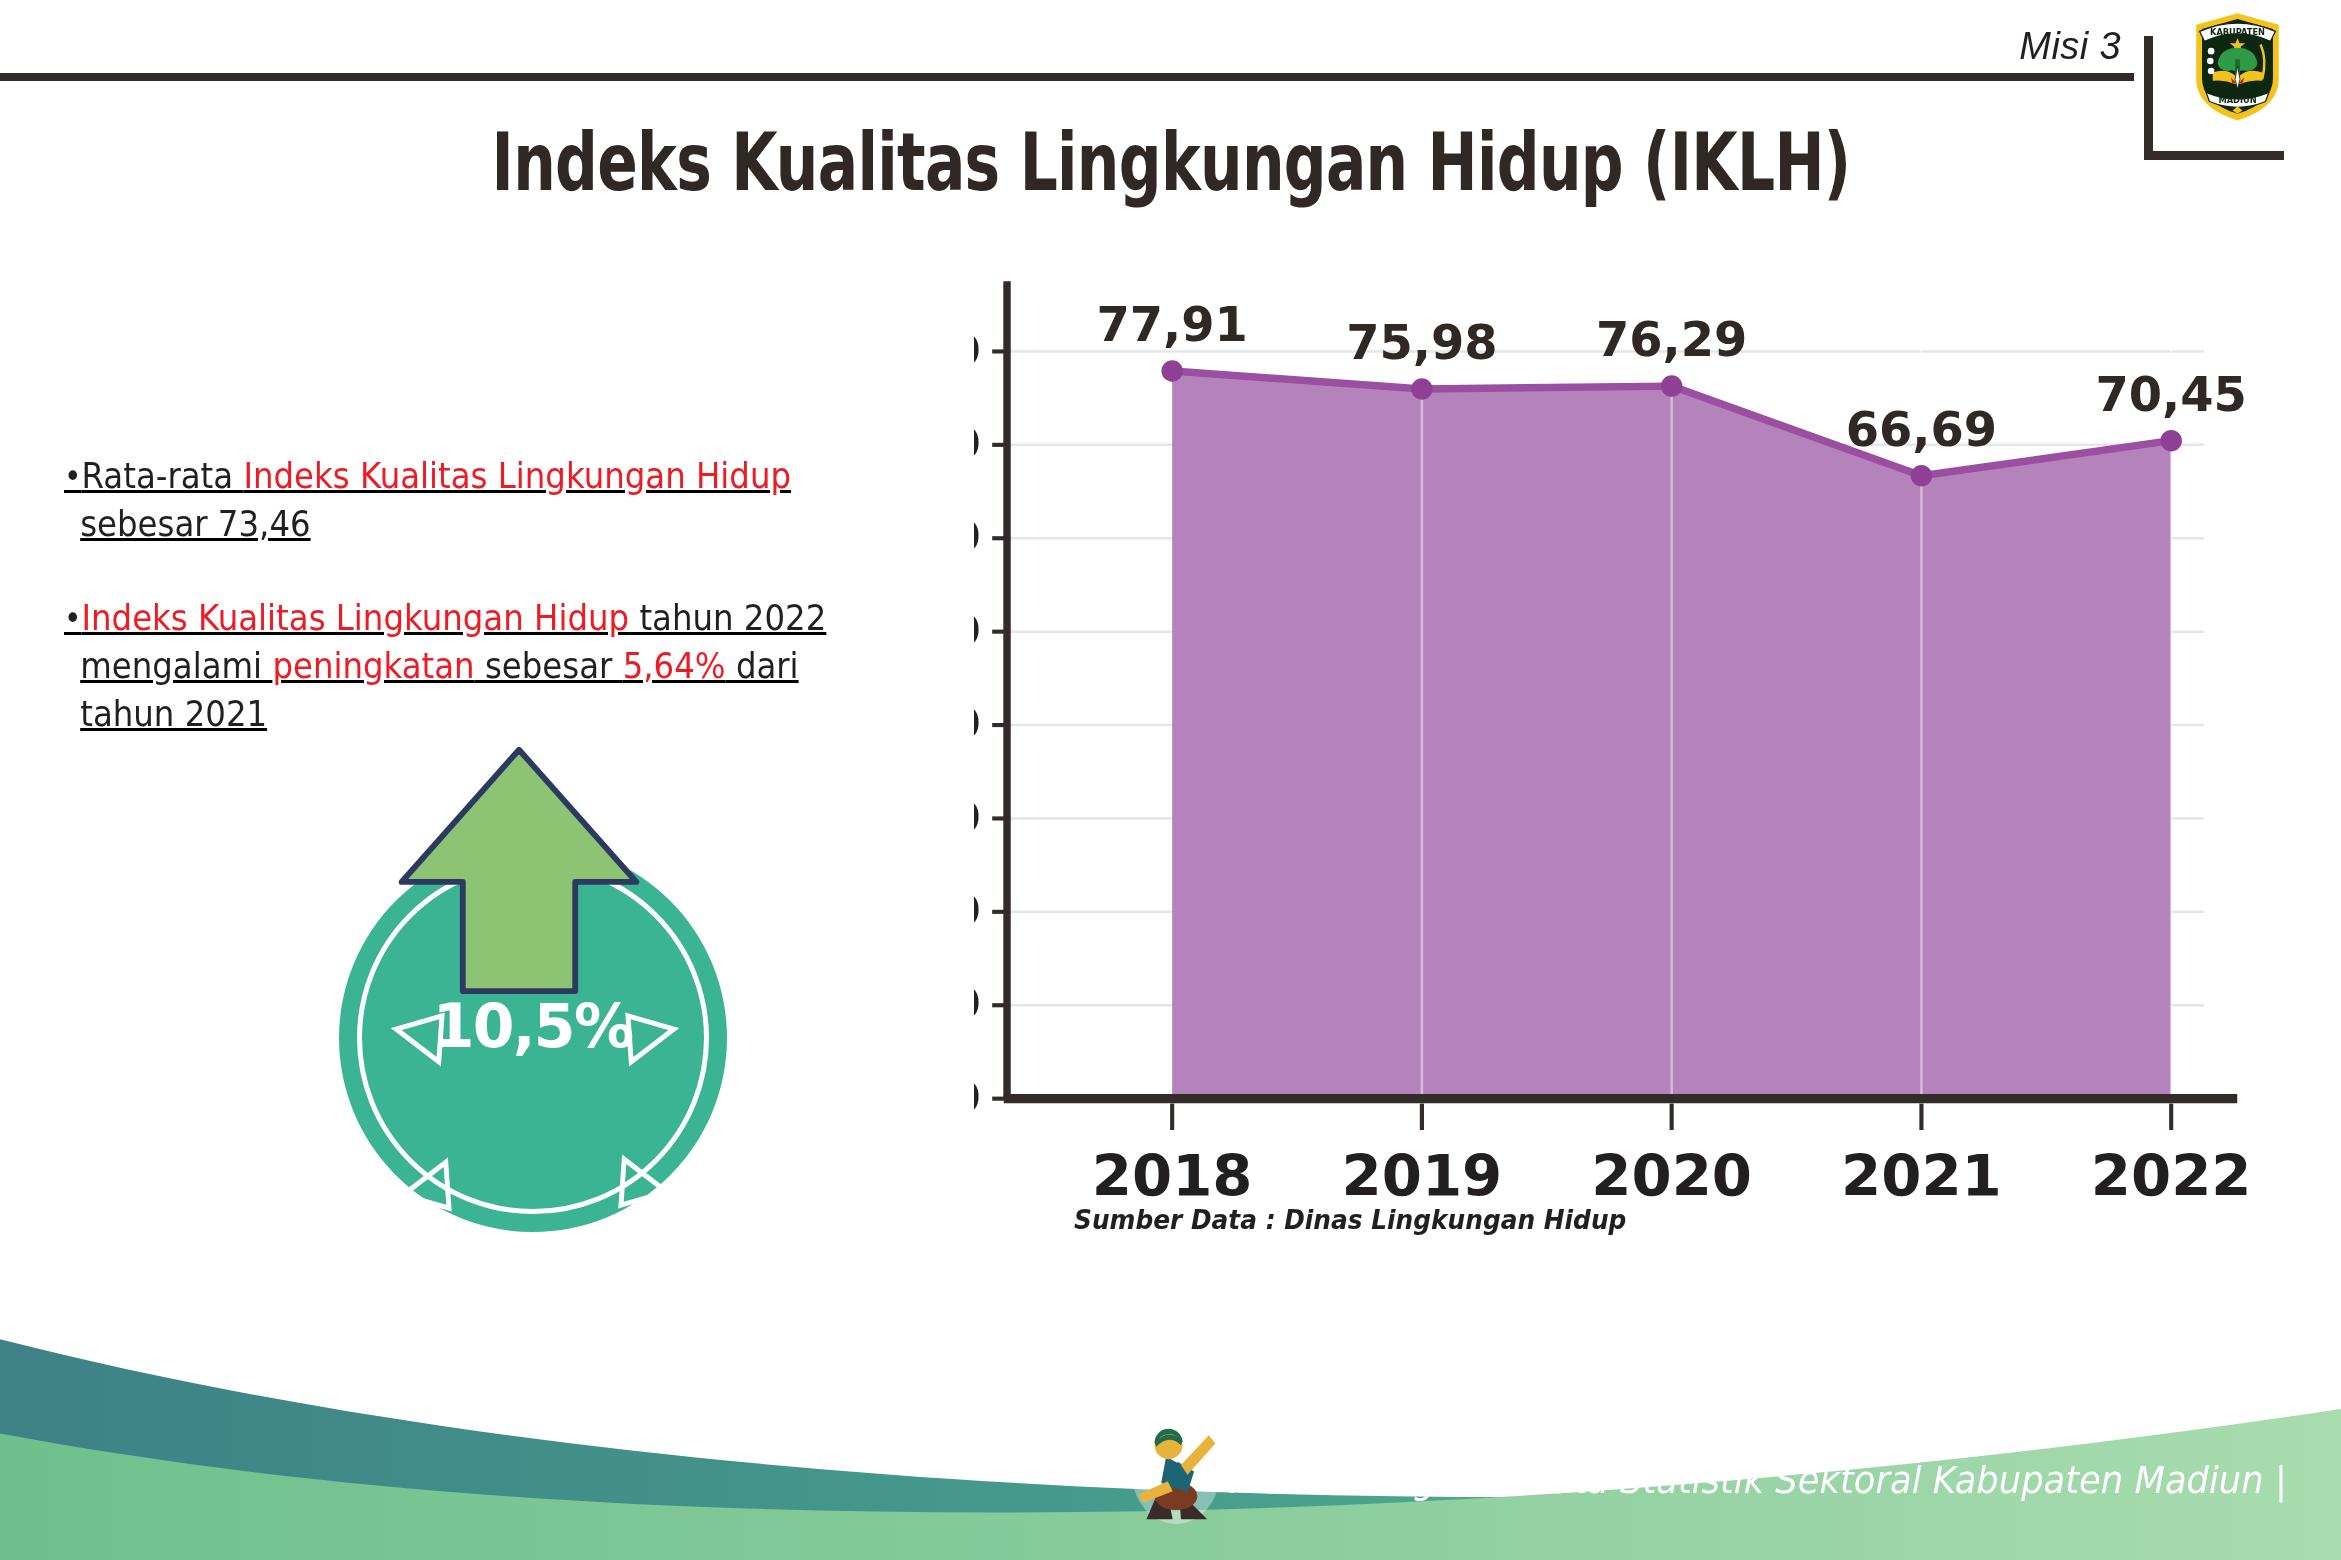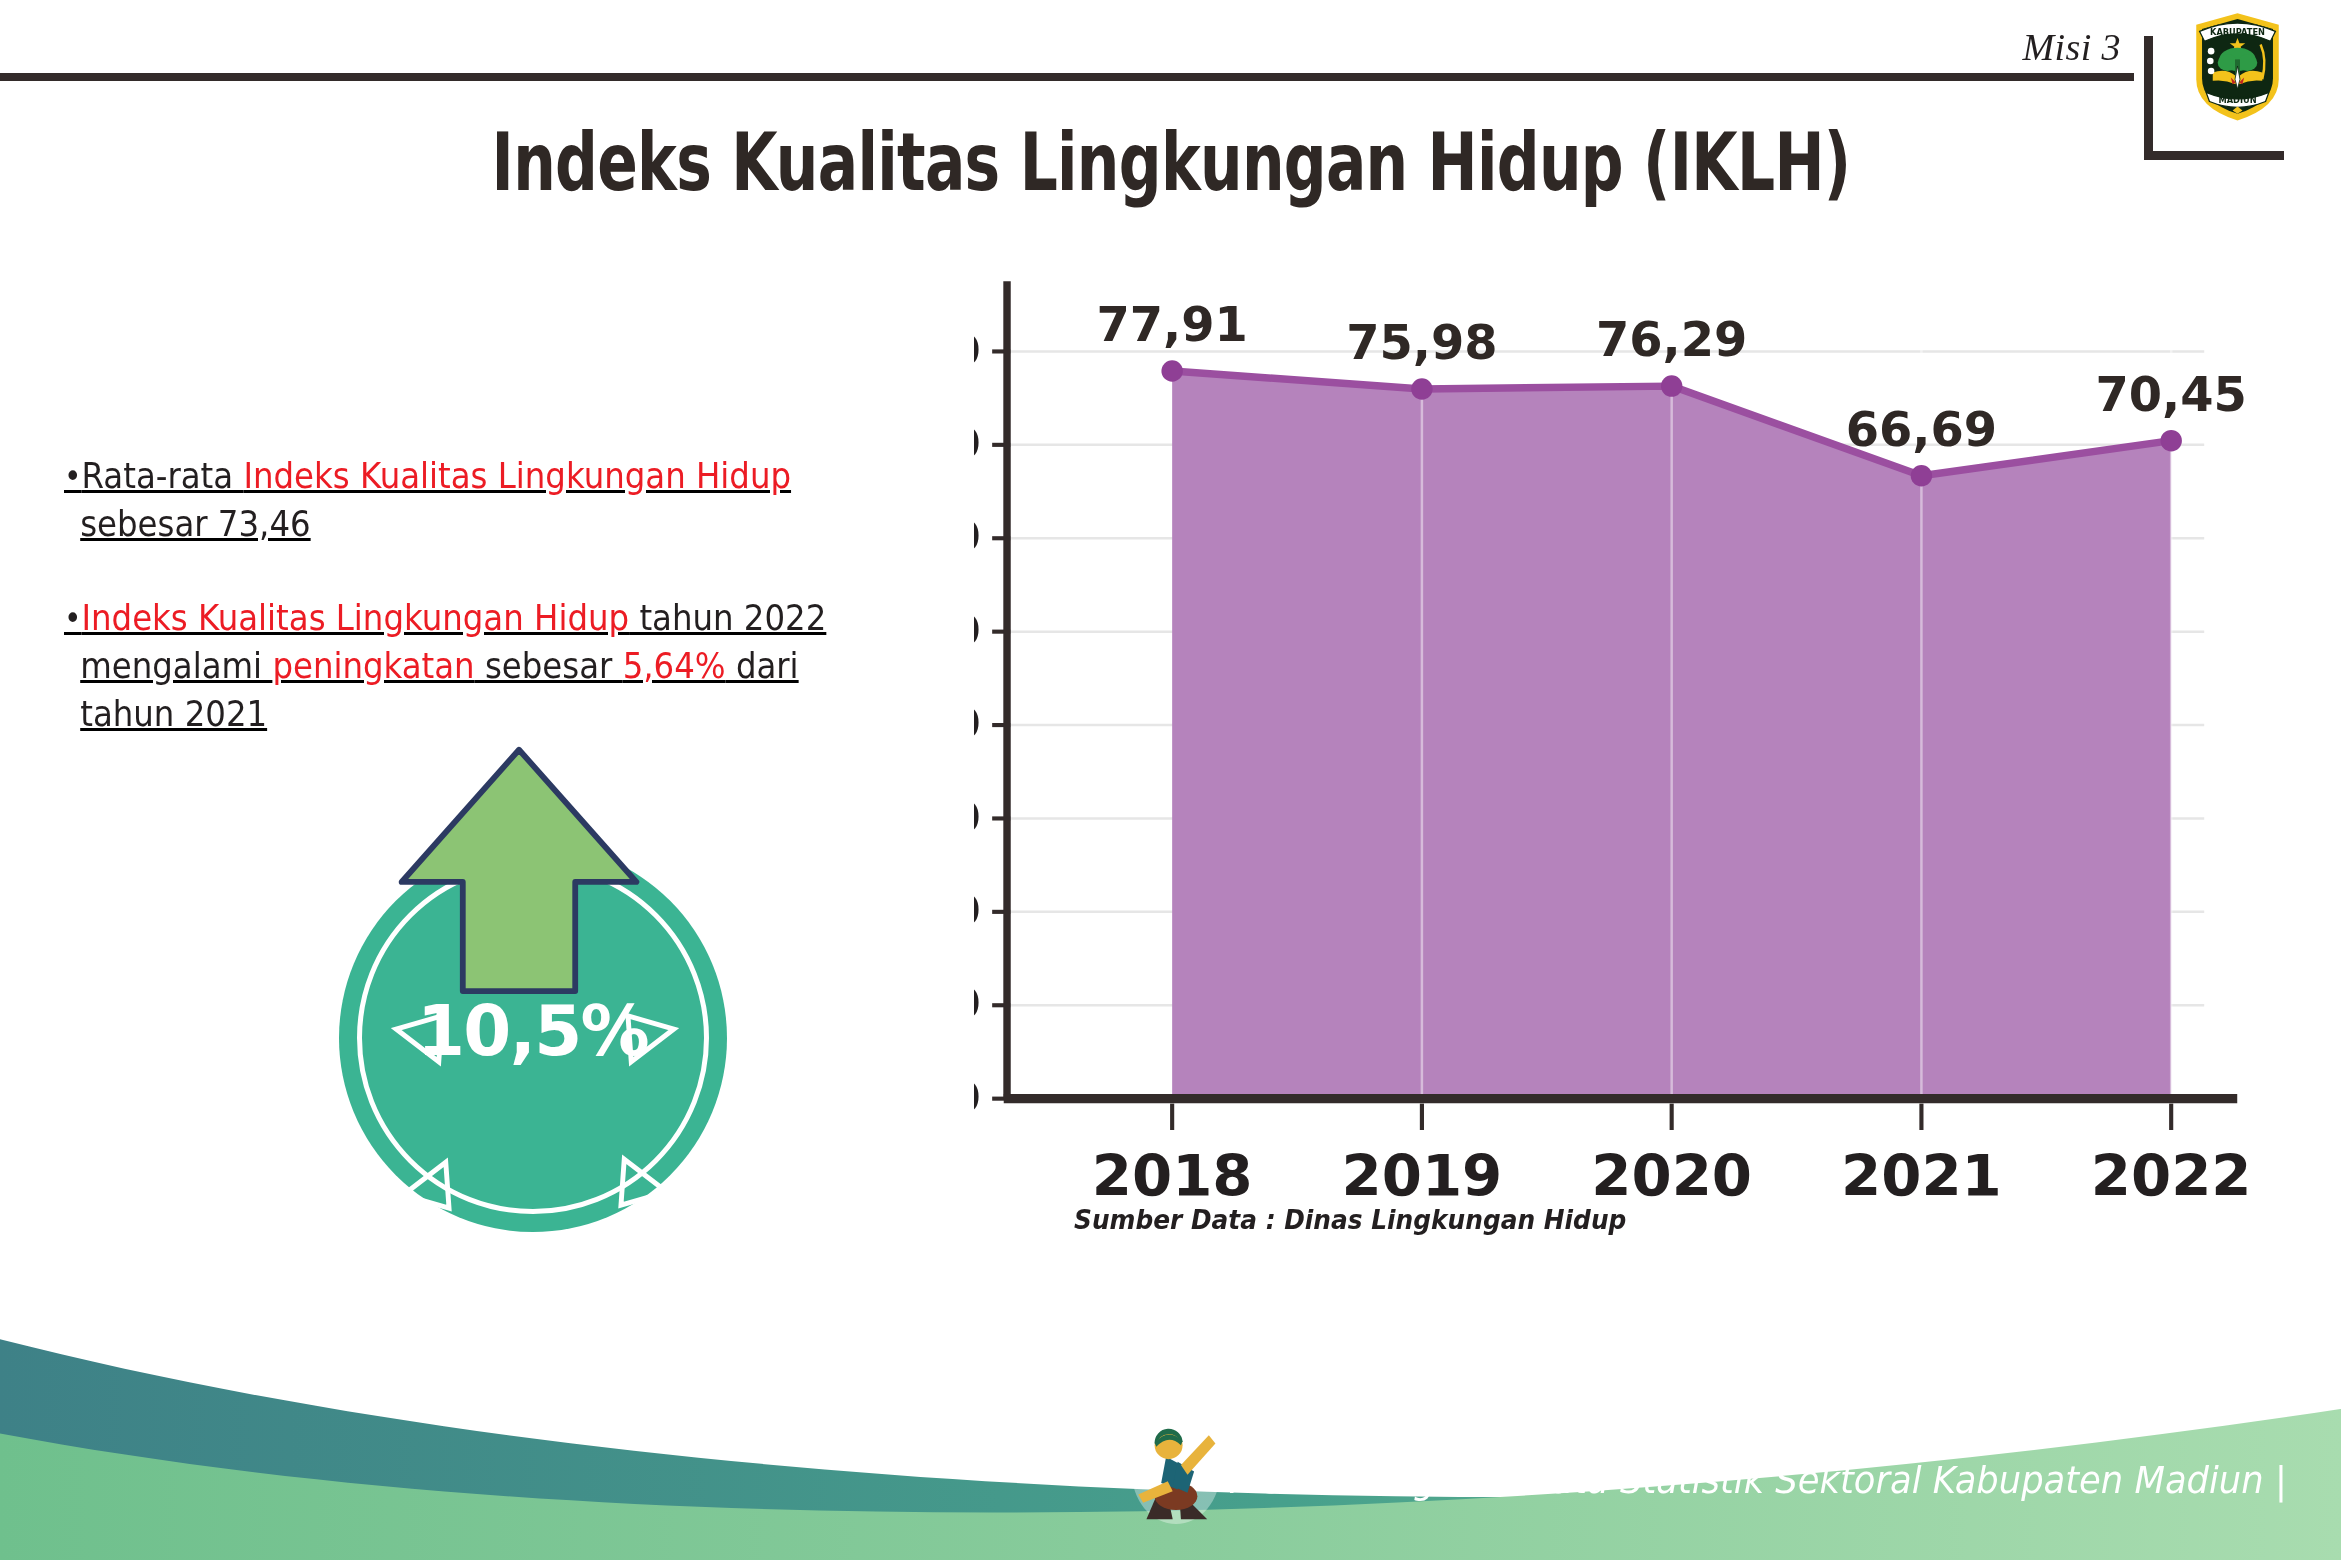--- a/index.html
+++ b/index.html
@@ -11,21 +11,21 @@
     overflow:hidden;
   }
 
   
   #header-rule {
     position:absolute; left:0; top:73px; width:2134px; height:8.3px;
     background:#332B2A;
   }
   #misi-label {
     position:absolute; right:221px; top:25px;
-    font-family:Liberation Serif, serif;
+    font-family:Liberation Sans, sans-serif;
     font-style:italic; font-size:38px; color:#231f20;
     letter-spacing:0.4px; white-space:nowrap;
   }
   #logo-bracket {
     position:absolute; left:2144px; top:36px; width:140px; height:124px;
   }
   #logo-bracket .v { position:absolute; left:0; top:0; width:9px; height:124px; background:#332B2A; }
   #logo-bracket .h { position:absolute; left:0; bottom:0; width:140px; height:9px; background:#332B2A; }
 
   #crest { position:absolute; left:2188px; top:8.3px; width:99px; height:116px; }
@@ -72,21 +72,21 @@
     position:absolute; left:35px; top:119px; width:352px; height:352px;
     border-radius:50%;
     border:5px solid #ffffff;
   }
   #badge-arrow { position:absolute; left:73px; top:0px; width:248px; height:273px; }
   #badge-value {
     position:absolute; left:16.5px; top:248px; width:388px;
     text-align:center;
     font-family:"DejaVu Sans", sans-serif;
     font-weight:bold;
-    font-size:69px;
+    font-size:60px;
     color:#ffffff;
     letter-spacing:-1.7px;
   }
   .tick-tri { position:absolute; }
 
   
   #chart { position:absolute; left:974px; top:273px; width:1288px; height:933px;text-decoration:underline; }
   #chart svg { display:block; }
 
   #chart-source {

